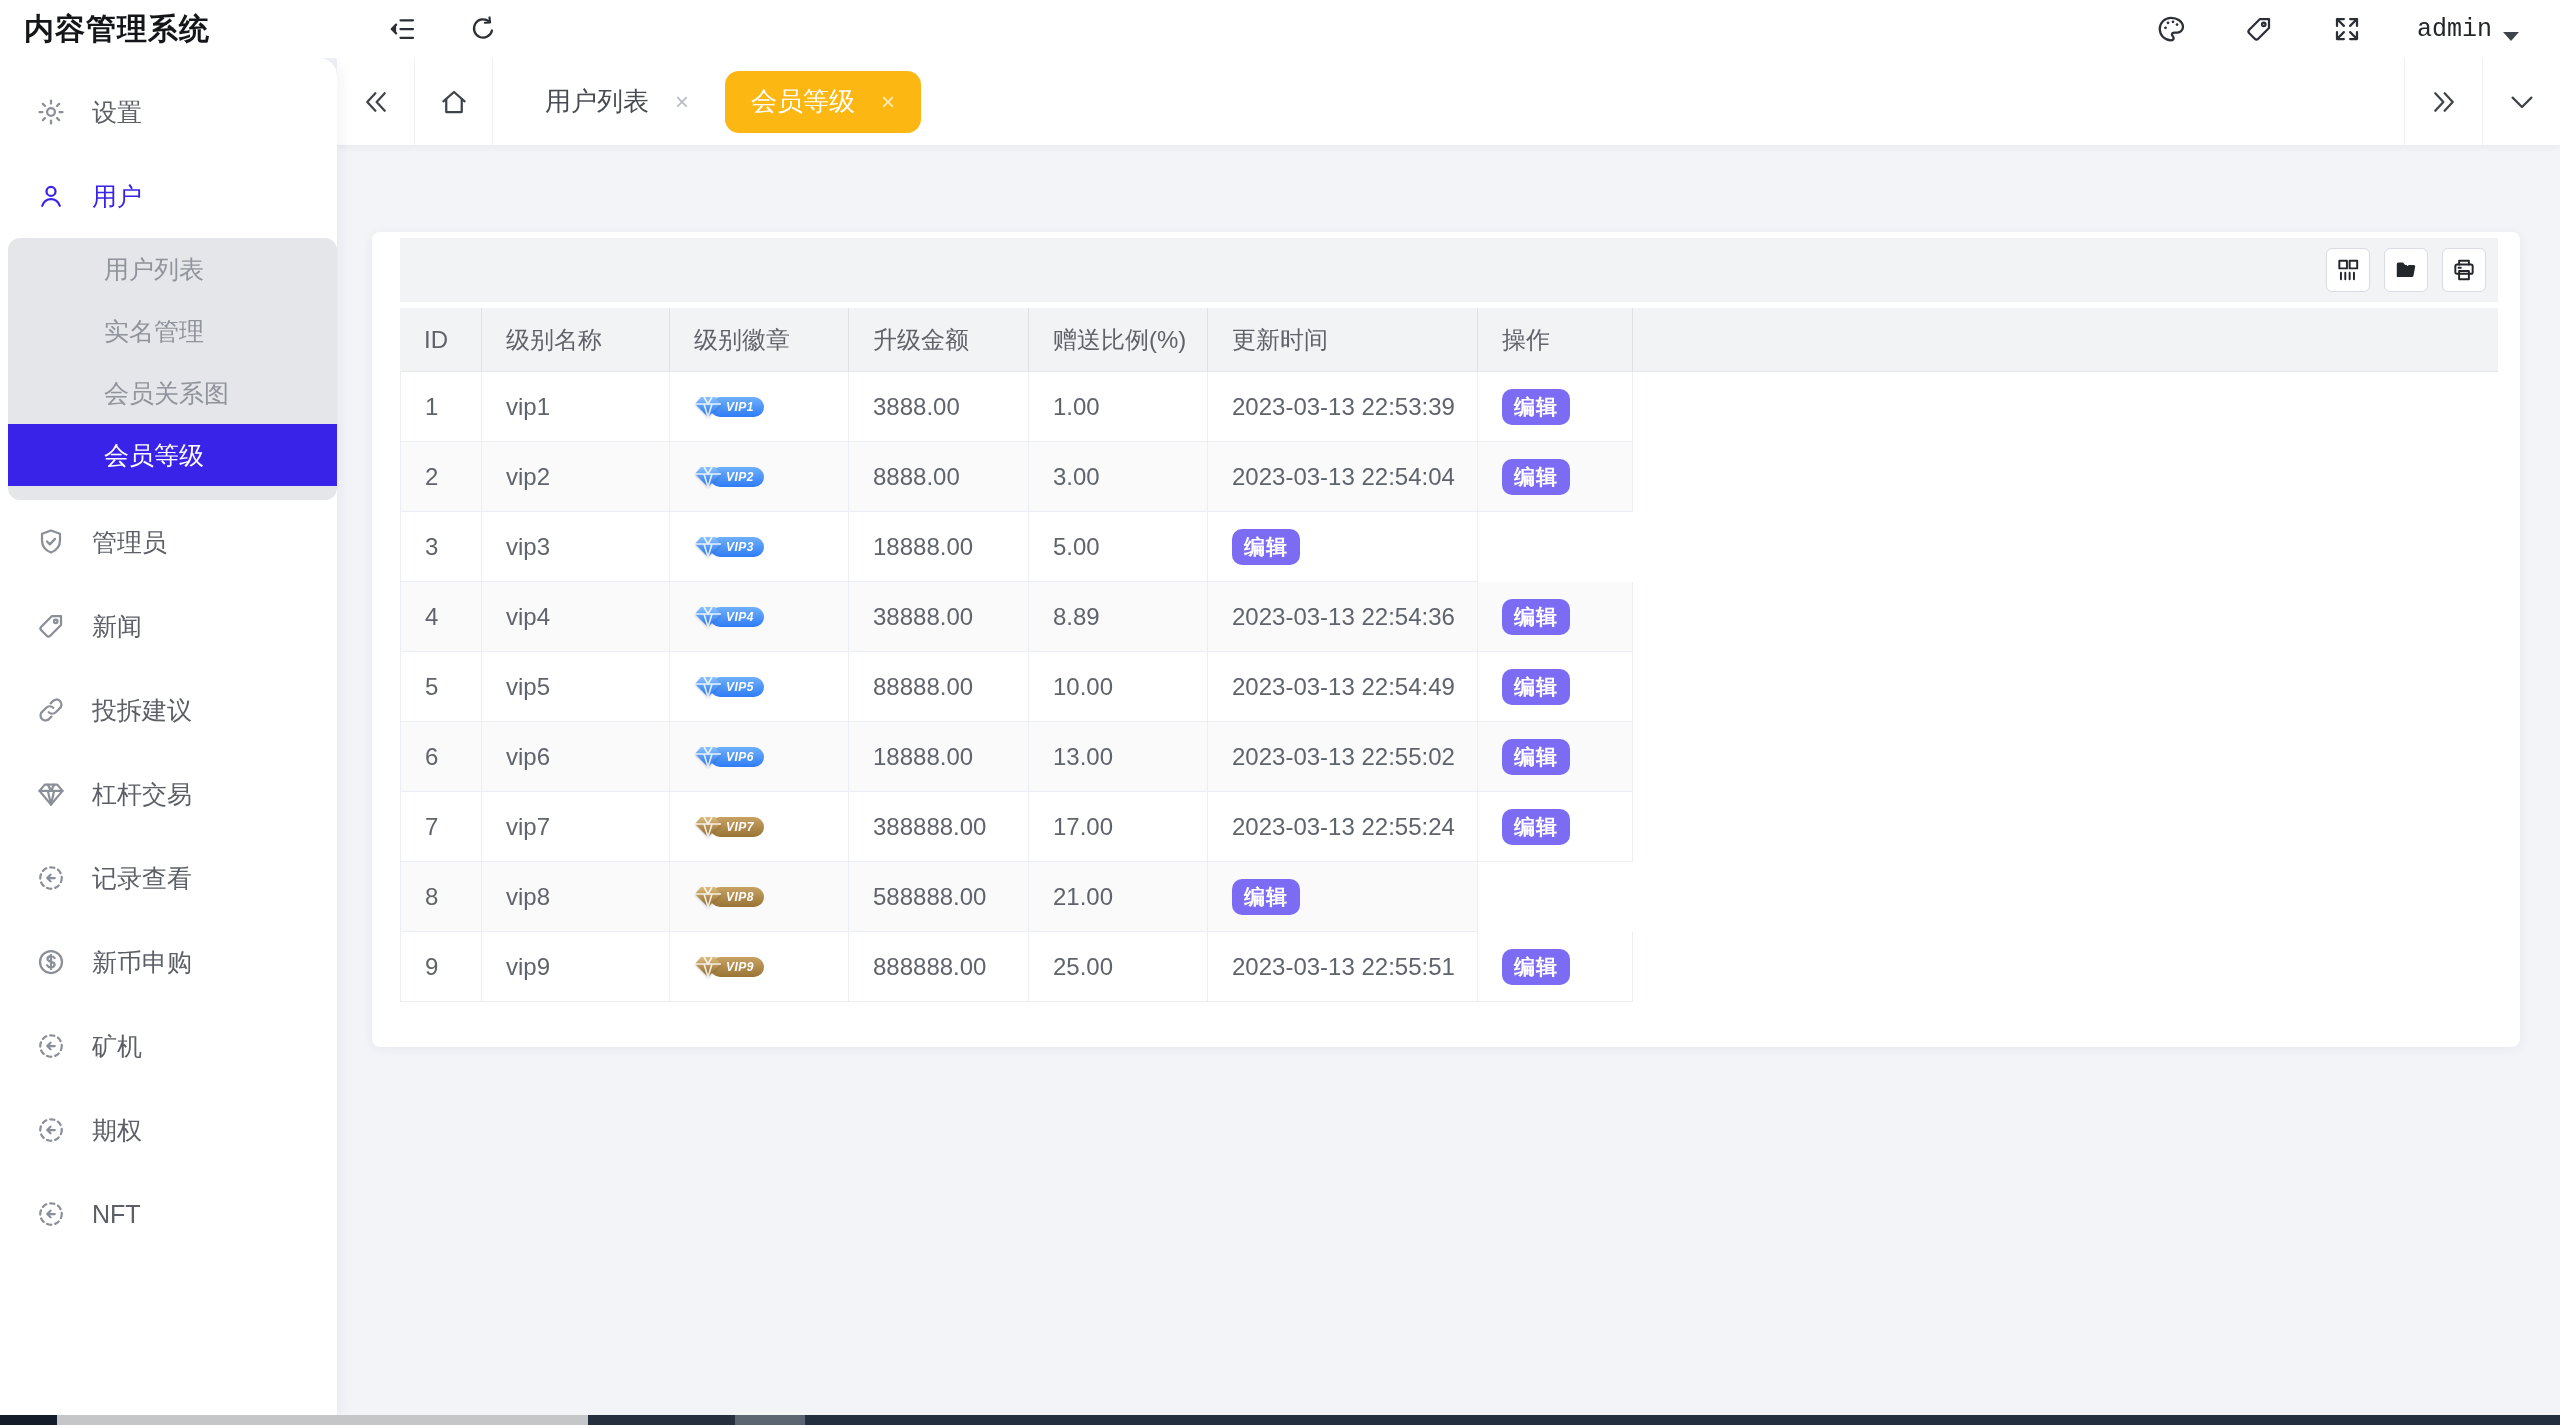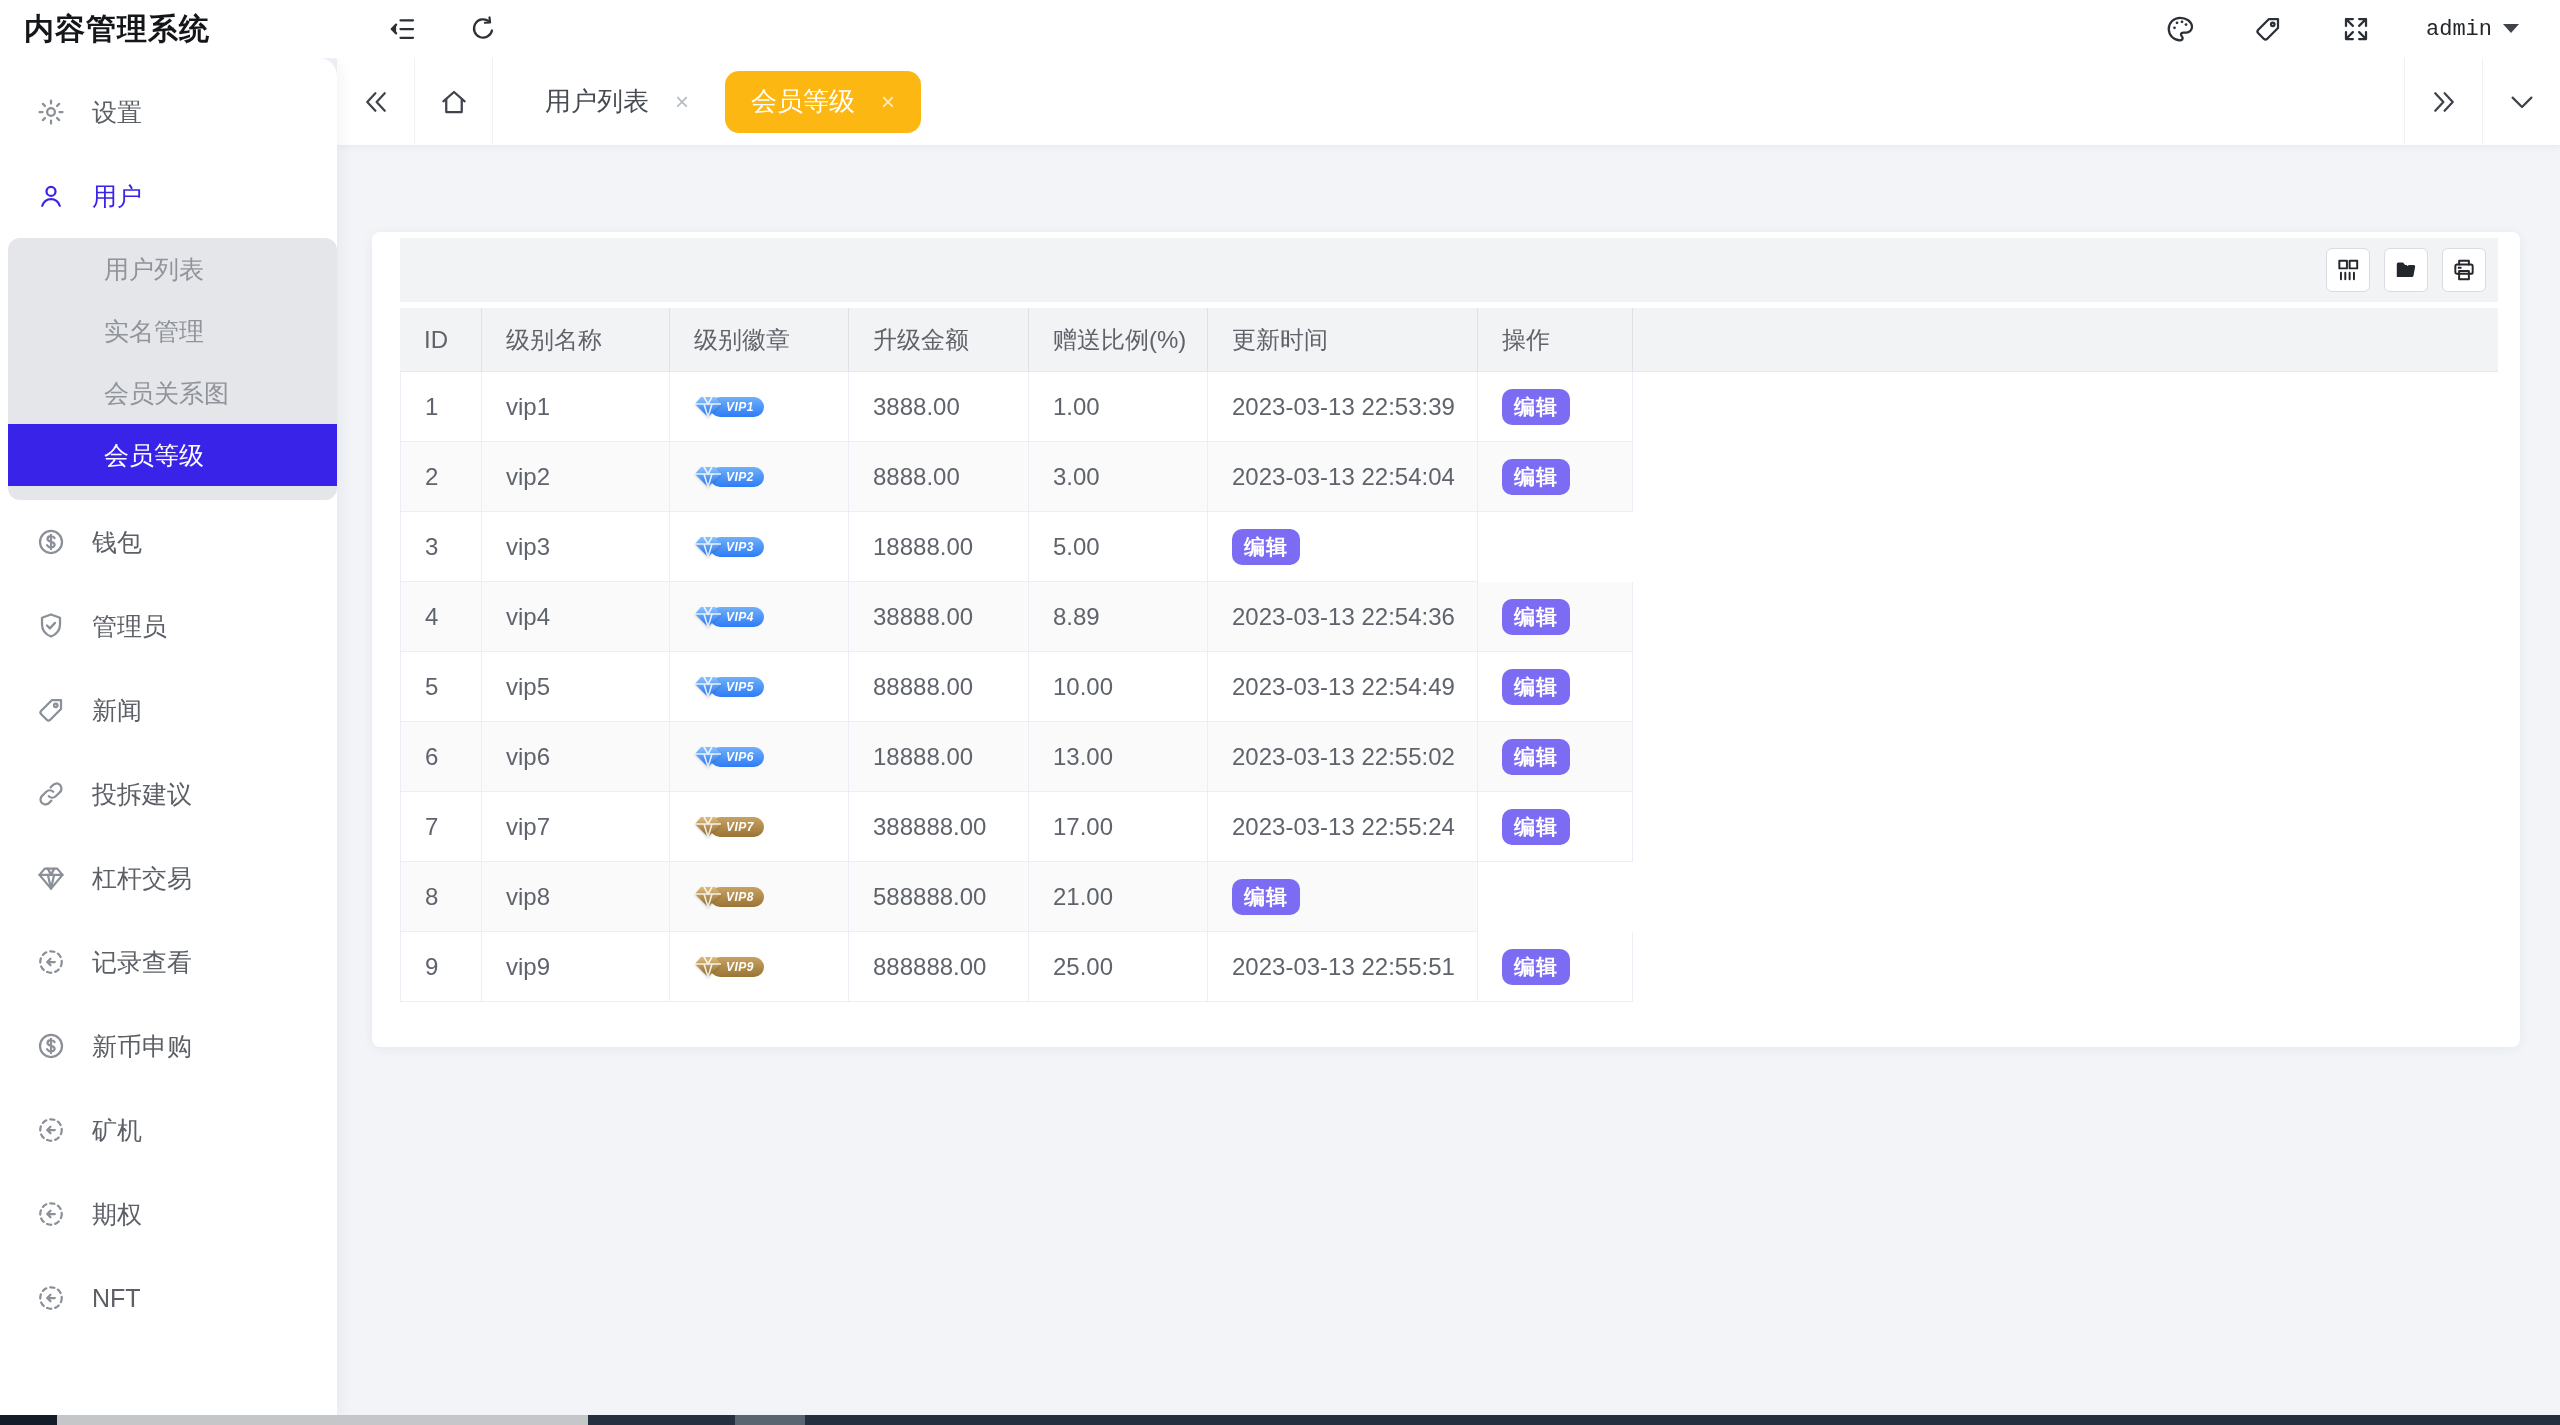--- a/index.html
+++ b/index.html
@@ -7,21 +7,21 @@
   body { font-family:"Liberation Sans","DejaVu Sans",sans-serif; background:#f2f4f8; color:#303133; }
   #app { position:relative; width:2560px; height:1425px; }
 
   
   .topbar { position:absolute; top:0; left:0; right:0; height:58px; background:#fff; z-index:30; display:flex; align-items:center;font-family:Liberation Mono, monospace; }
   .brand { width:337px; padding-left:24px; font-size:30px; font-weight:bold; color:#14161a; letter-spacing:1px; }
   .top-icon { width:36px; height:36px; display:flex; align-items:center; justify-content:center; color:#2b2f36; cursor:pointer; }
   .top-icon svg { width:30px; height:30px; }
   .topbar .left-icons { display:flex; gap:44px; margin-left:48px; }
   .topbar .right-icons { margin-left:auto; display:flex; align-items:center; gap:52px; padding-right:40px; }
-  .user-chip { display:flex; align-items:center; gap:10px; font-size:22px; color:#23262b; cursor:pointer; }
+  .user-chip { display:flex; align-items:flex-end; gap:10px; font-size:25px; color:#23262b; cursor:pointer; }
   .user-chip svg { width:18px; height:14px; }
 
   
   .sidebar { position:absolute; top:58px; left:0; width:337px; bottom:10px; background:#fff; border-radius:0 18px 0 0; box-shadow:4px 0 14px rgba(20,30,50,.05); z-index:20; padding-top:12px; overflow:hidden; }
   .menu-item { height:84px; display:flex; align-items:center; padding-left:36px; gap:26px; font-size:25px; color:#5c6066; cursor:pointer; }
   .menu-item svg { width:30px; height:30px; color:#8a8f98; flex:0 0 auto; }
   .menu-item.active { color:#3a23e8; }
   .menu-item.active svg { color:#3a23e8; }
   .submenu { margin-left:8px; width:329px; background:#e5e6ea; border-radius:12px; overflow:hidden; padding-bottom:14px; }
   .submenu-item { height:62px; display:flex; align-items:center; padding-left:96px; font-size:25px; color:#8f939b; cursor:pointer; }
@@ -155,29 +155,20 @@
               <path d="M5 19.8c1.2-3.6 3.8-5.4 7-5.4s5.8 1.8 7 5.4"></path>
             </svg>
           </span>
           <span>用户</span>
         </div>
         <div class="submenu">
           <div class="submenu-item">用户列表</div>
           <div class="submenu-item">实名管理</div>
           <div class="submenu-item">会员关系图</div>
           <div class="submenu-item selected">会员等级</div>
-        </div>
-        <div class="menu-item">
-          <span style="display: inline-flex;">
-            <svg viewBox="0 0 24 24" fill="none" stroke="currentColor" stroke-width="1.8" stroke-linecap="round" stroke-linejoin="round">
-              <circle cx="12" cy="12" r="8.8"></circle>
-              <path d="M12 6.3v11.4M14.9 8.9c-.6-1-1.7-1.6-2.9-1.6-1.6 0-2.8.9-2.8 2.2 0 3 5.7 1.7 5.7 4.6 0 1.3-1.3 2.3-2.9 2.3-1.4 0-2.5-.7-3.1-1.8"></path>
-            </svg>
-          </span>
-          <span>钱包</span>
         </div>
         <div class="menu-item">
           <span style="display: inline-flex;">
             <svg viewBox="0 0 24 24" fill="none" stroke="currentColor" stroke-width="1.8" stroke-linecap="round" stroke-linejoin="round">
               <path d="M12 2.8l7.2 2.6v5.2c0 4.6-2.9 8.2-7.2 9.8-4.3-1.6-7.2-5.2-7.2-9.8V5.4z"></path>
               <path d="M8.8 11.6l2.3 2.3 4.1-4.4"></path>
             </svg>
           </span>
           <span>管理员</span>
         </div>

